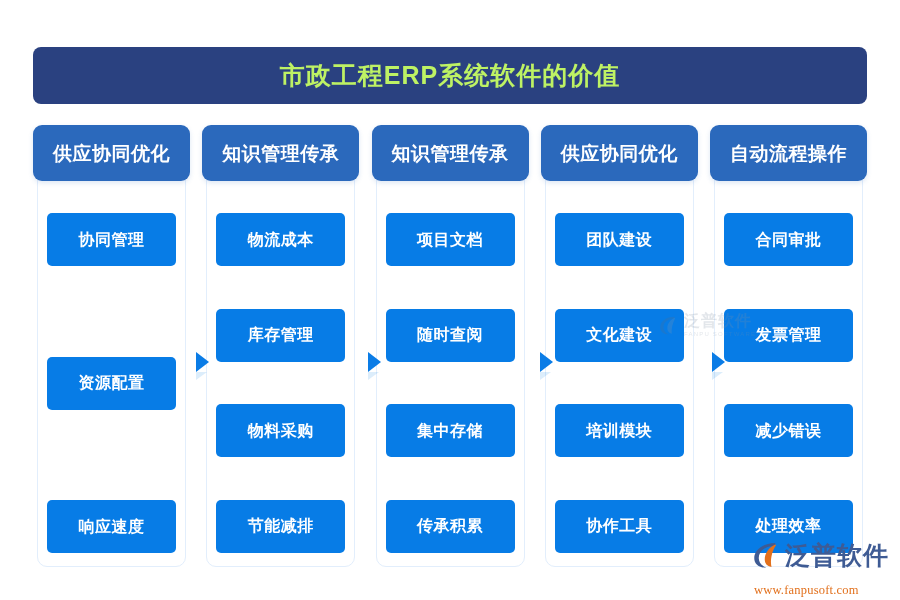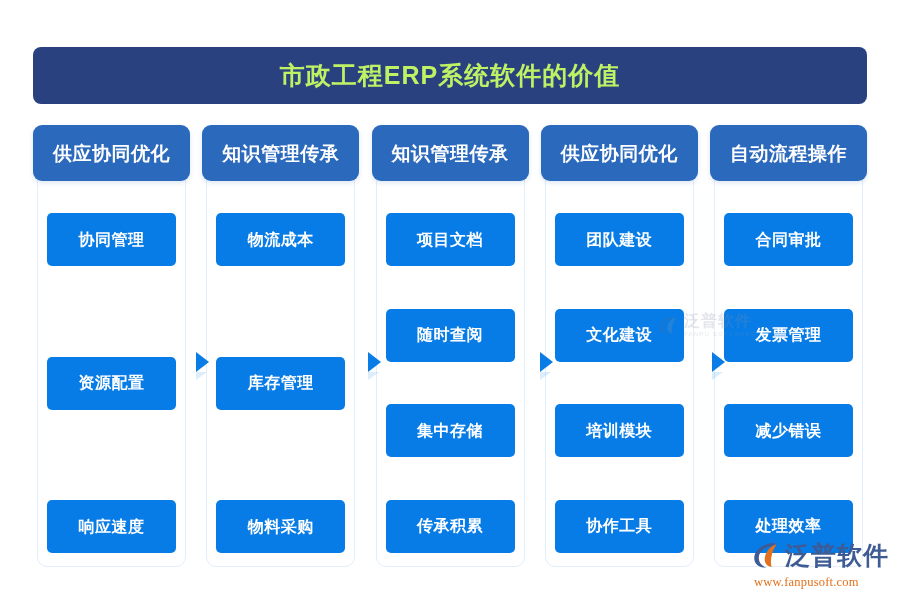--- a/index.html
+++ b/index.html
@@ -189,21 +189,21 @@
     margin-right: 3px;
   }
   .logo-cn {
     font-size: 25px;
     font-weight: bold;
     color: #3e5b94;
     letter-spacing: 1px;
     line-height: 1;
   }
   .logo-url {
-    margin-top: 6px;
+    margin-top: 14px;
     margin-left: 2px;
     font-size: 12.5px;
     color: #e2701c;
     font-family: "Liberation Serif", "DejaVu Serif", serif;
     letter-spacing: 0.2px;
     line-height: 1;
   }
 </style>
 </head>
 <body>
@@ -241,20 +241,23 @@
       </div>
       <div class="items">
         <div class="item-box">
           <span class="item-text">物流成本</span>
         </div>
         <div class="item-box">
           <span class="item-text">库存管理</span>
         </div>
         <div class="item-box">
           <span class="item-text">物料采购</span>
+        </div>
+        <div class="item-box">
+          <span class="item-text">节能减排</span>
         </div>
       </div>
     </div>
 
     <div class="column">
       <div class="col-card"></div>
       <div class="col-header">
         <div class="col-header-text">知识管理传承</div>
       </div>
       <div class="items">

